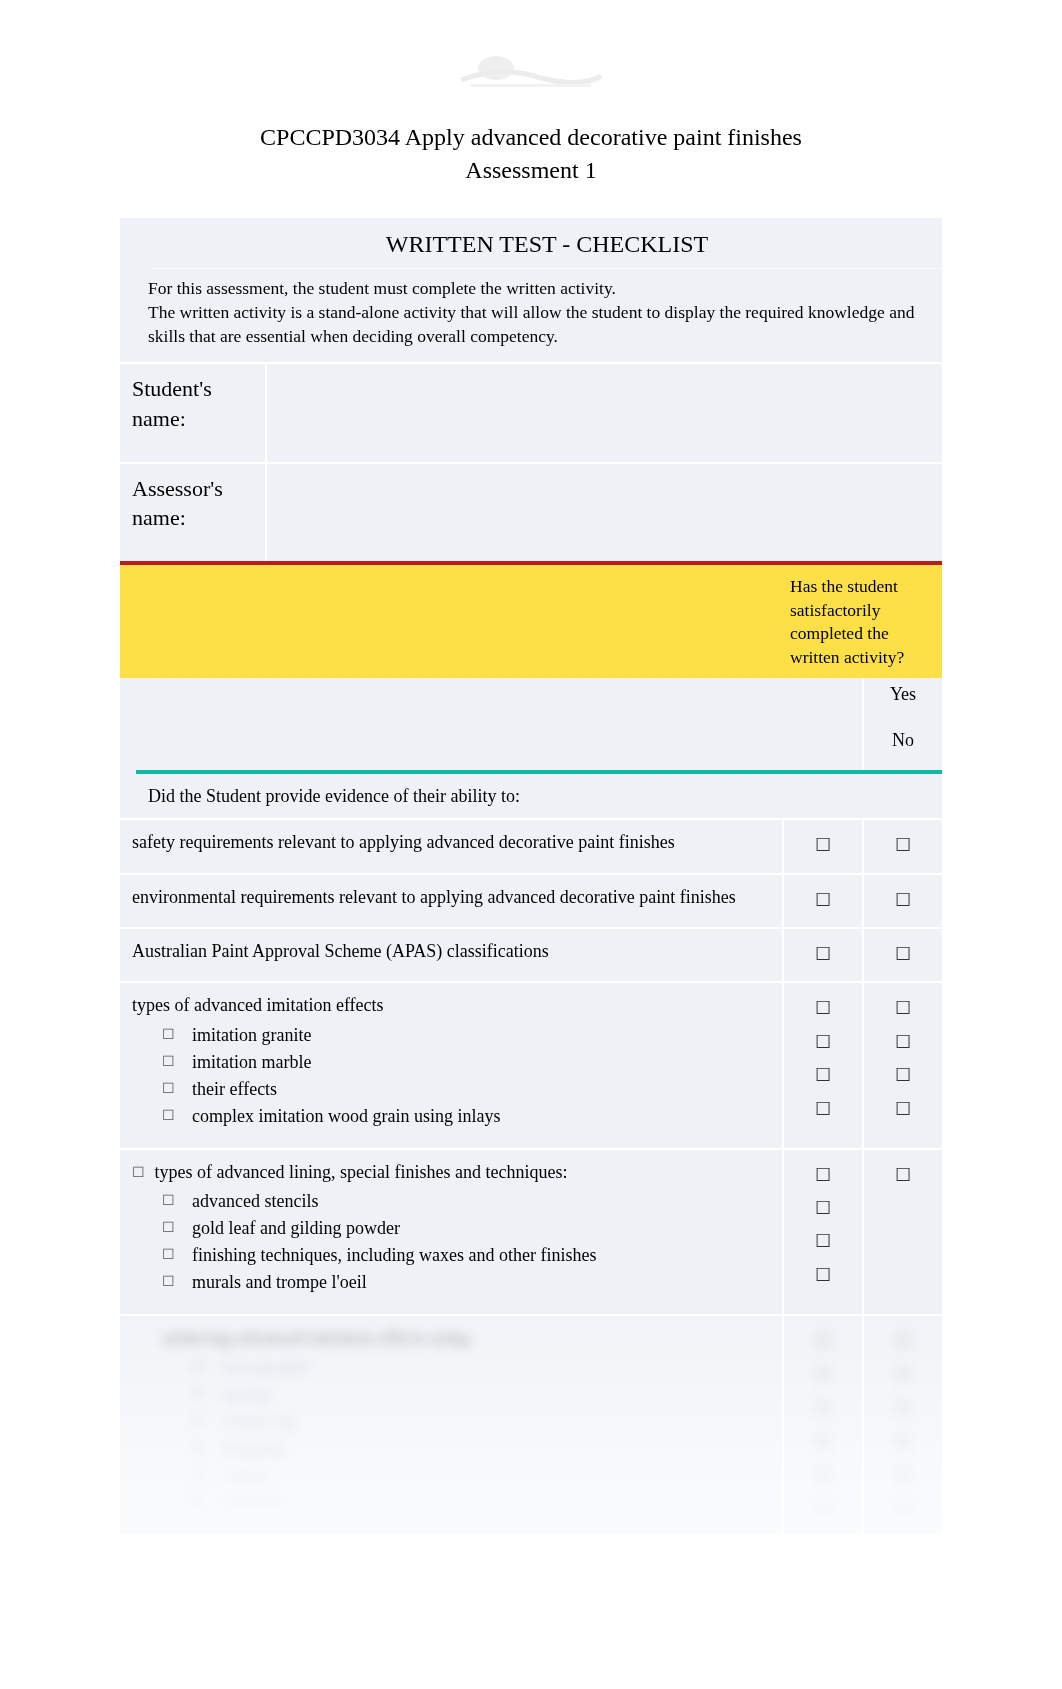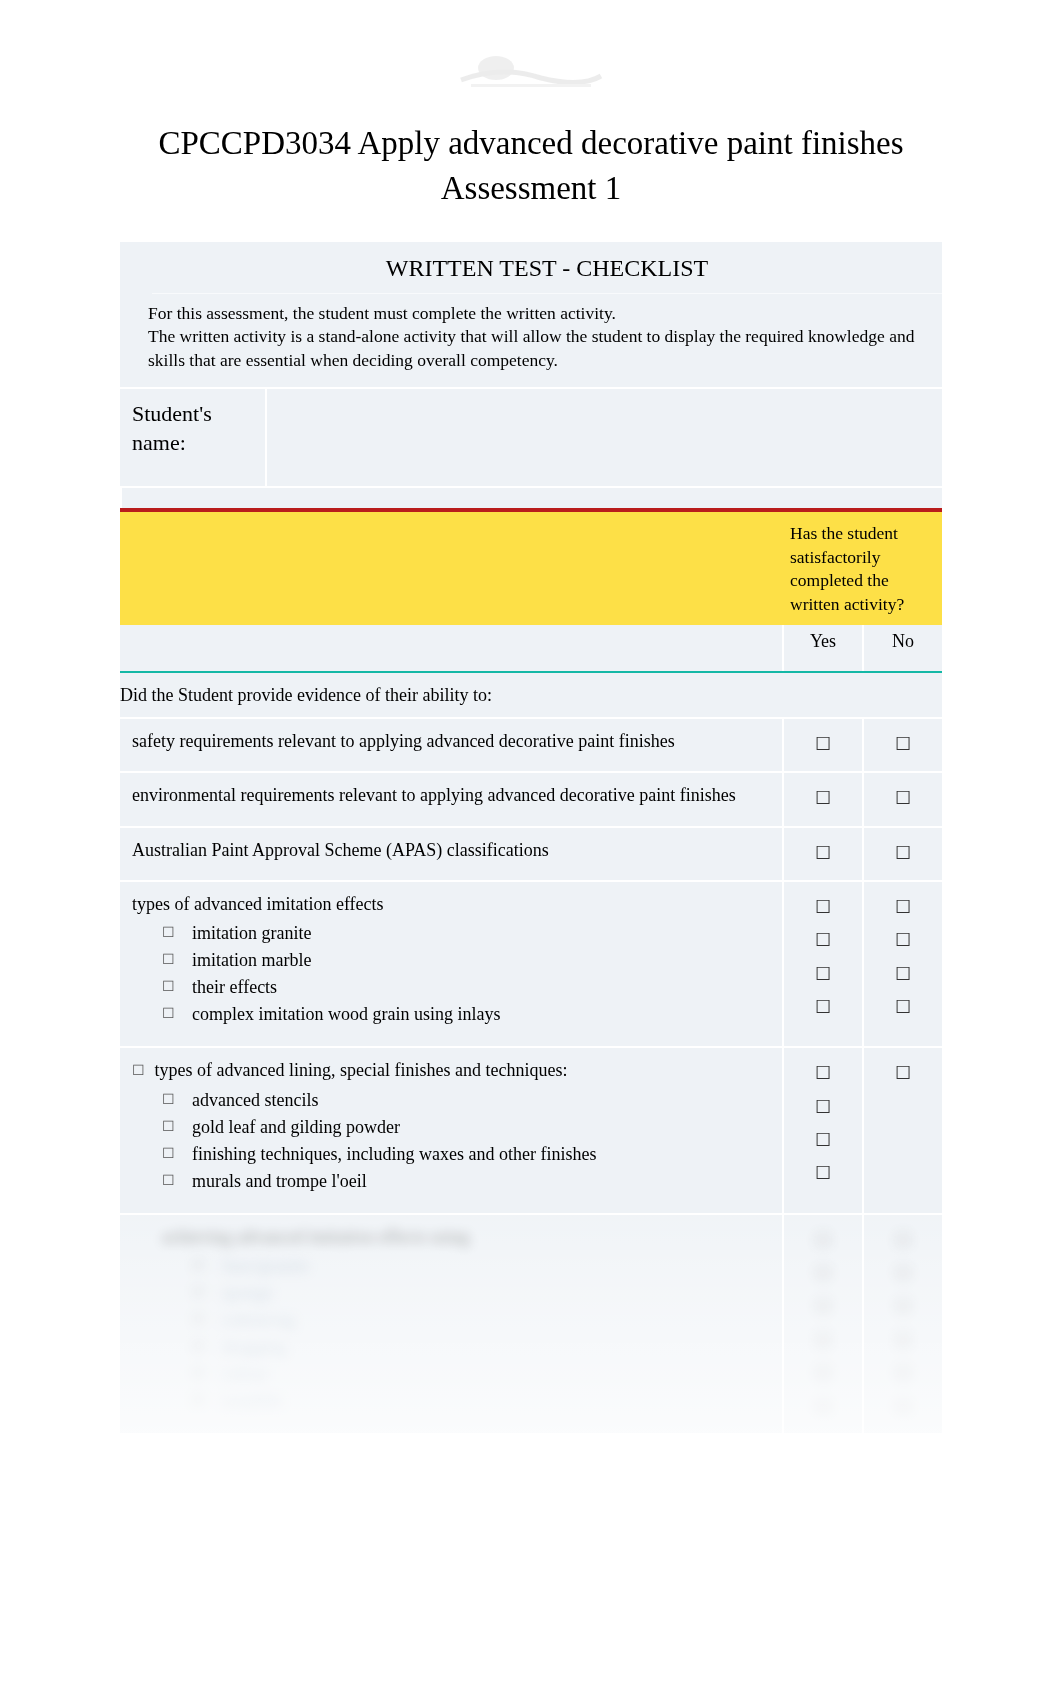--- a/index.html
+++ b/index.html
@@ -25,21 +25,21 @@
       display: inline-block;
       width: 180px;
       height: 55px;
       opacity: 0.15;
     }
     .title-block {
       text-align: center;
       margin-bottom: 32px;
     }
     .title-line {
-      font-size: 33px;
+      font-size: 24px;
       font-weight: 400;
       color: #000;
     }
     .table-region {
       background: #eef2f6;
       padding: 0;
     }
     .section-header {
       text-align: center;
       font-size: 24px;
@@ -79,36 +79,38 @@
     .eval-question-cell {
       width: 160px;
       padding: 10px 8px 8px 8px;
       font-size: 17.5px;
     }
     .eval-yesno-row {
       display: flex;
       align-items: flex-end;
       border-top: 0;
       background: #eef2f6;
+      flex-direction: column;
     }
     .eval-yesno-row .eval-left-spacer {
       border-right: 0;
     }
     .yes-cell, .no-cell {
       width: 80px;
       text-align: center;
       font-size: 18px;
       padding: 4px 0 18px 0;
       border-left: 2px solid #fff;
     }
     .criteria-section-head {
       background: #eef2f6;
-      padding: 10px 12px 10px 0;
-      border-top: 2px solid #14b8a6;
-      font-size: 18px;
+      padding: 10px 12px 10px 12px;
+      border-top: 4px solid #14b8a6;
+      font-size: 18px;
+      margin-left: 16px;
     }
     .criteria-row {
       display: flex;
       align-items: stretch;
       border-top: 2px solid #fff;
       background: #eef2f6;
     }
     .criteria-text {
       flex: 1;
       padding: 10px 18px 18px 12px;
@@ -202,20 +204,21 @@
     <div>For this assessment, the student must complete the written activity.</div>
     <div>The written activity is a stand-alone activity that will allow the student to display the required knowledge and skills that are essential when deciding overall competency.</div>
   </div>
 
   <div class="field-row">
     <div class="field-label-cell">Student's name:</div>
     <div class="field-value-cell"></div>
   </div>
 
   <div class="field-row">
+    <div class="field-label-cell">Assessor's name:</div>
     <div class="field-value-cell"></div>
   </div>
 
   <div class="eval-header">
     <div class="eval-left-spacer"></div>
     <div class="eval-question-cell">Has the student satisfactorily completed the written activity?</div>
   </div>
 
   <div class="eval-yesno-row">
     <div class="eval-left-spacer"></div>

